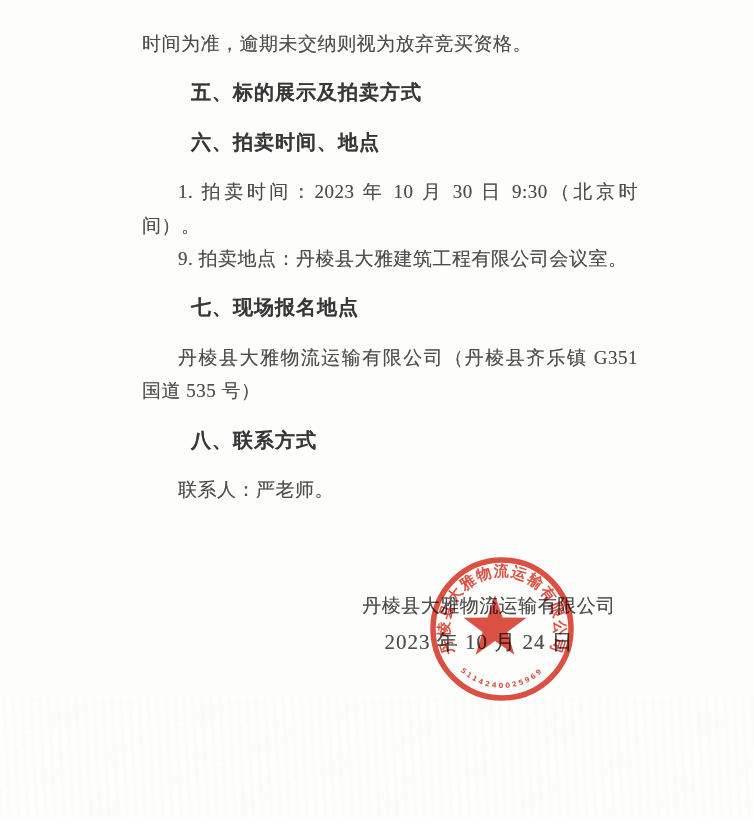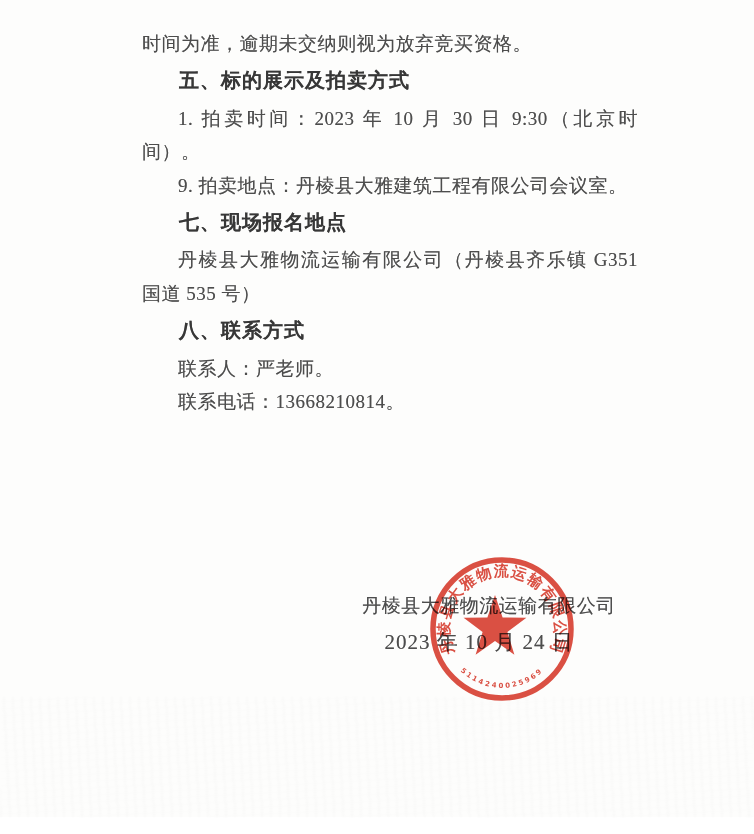--- a/index.html
+++ b/index.html
@@ -33,21 +33,21 @@
     font-size: 19px;
     line-height: 33.4px;
     letter-spacing: 0.5px;
     text-align: justify;
     text-justify: inter-ideograph;
     color: #4d4d4d;
     text-shadow: 0 0 0.5px rgba(90,90,90,.55);
   }
   .line.indent { text-indent: 36px; }
   .heading {
-    margin: 4px;
+    margin: 16px;
     font-family: "Liberation Sans", "DejaVu Sans", sans-serif;
     font-weight: 700;
     font-size: 20px;
     line-height: 33.4px;
     letter-spacing: 1px;
     text-indent: 33px;
     color: #373737;
     text-shadow: 0 0 0.6px rgba(55,55,55,.6);
   }
   .signature {
@@ -82,27 +82,27 @@
   }
 </style>
 </head>
 <body>
 
 <div class="page">
 
   <div class="content">
     <p class="line">时间为准，逾期未交纳则视为放弃竞买资格。</p>
     <p class="heading">五、标的展示及拍卖方式</p>
+    <p class="heading">六、拍卖时间、地点</p>
     <p class="line indent">1. 拍卖时间：2023 年 10 月 30 日 9:30（北京时间）。</p>
     <p class="line indent">9. 拍卖地点：丹棱县大雅建筑工程有限公司会议室。</p>
     <p class="heading">七、现场报名地点</p>
     <p class="line indent">丹棱县大雅物流运输有限公司（丹棱县齐乐镇 G351 国道 535 号）</p>
     <p class="heading">八、联系方式</p>
     <p class="line indent">联系人：严老师。</p>
-    <p class="line indent">联系电话：13668210814。</p>
   </div>
 
   <div class="signature">
     <div class="company">丹棱县大雅物流运输有限公司</div>
     <div class="date">2023 年 10 月 24 日</div>
   </div>
 
   <svg class="seal" viewBox="0 0 160 160" xmlns="http://www.w3.org/2000/svg">
     <defs>
       <path id="sealTextArc" d="M 31.97,102.4 A 53,53 0 1 1 128.03,102.4" fill="none"></path>

